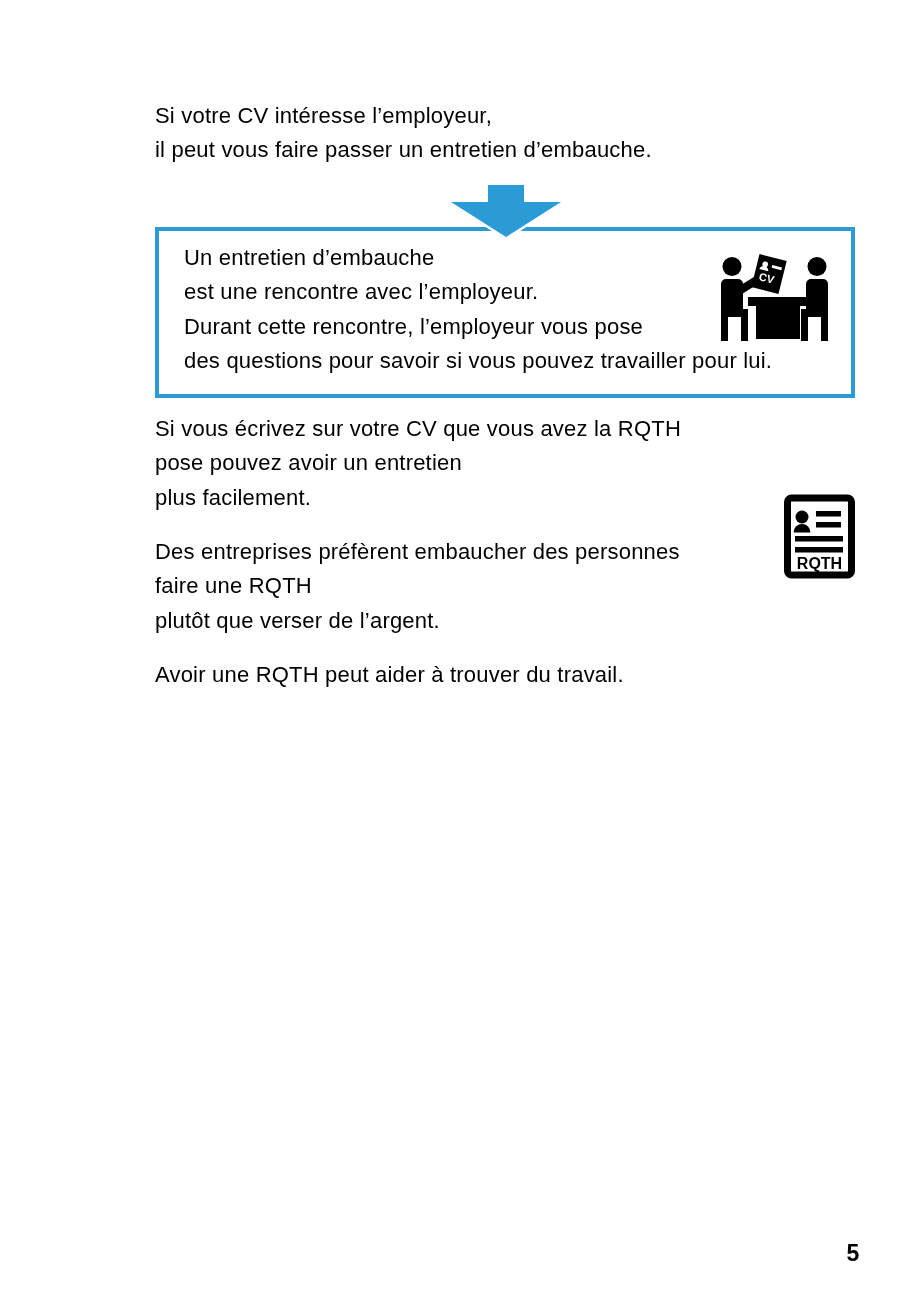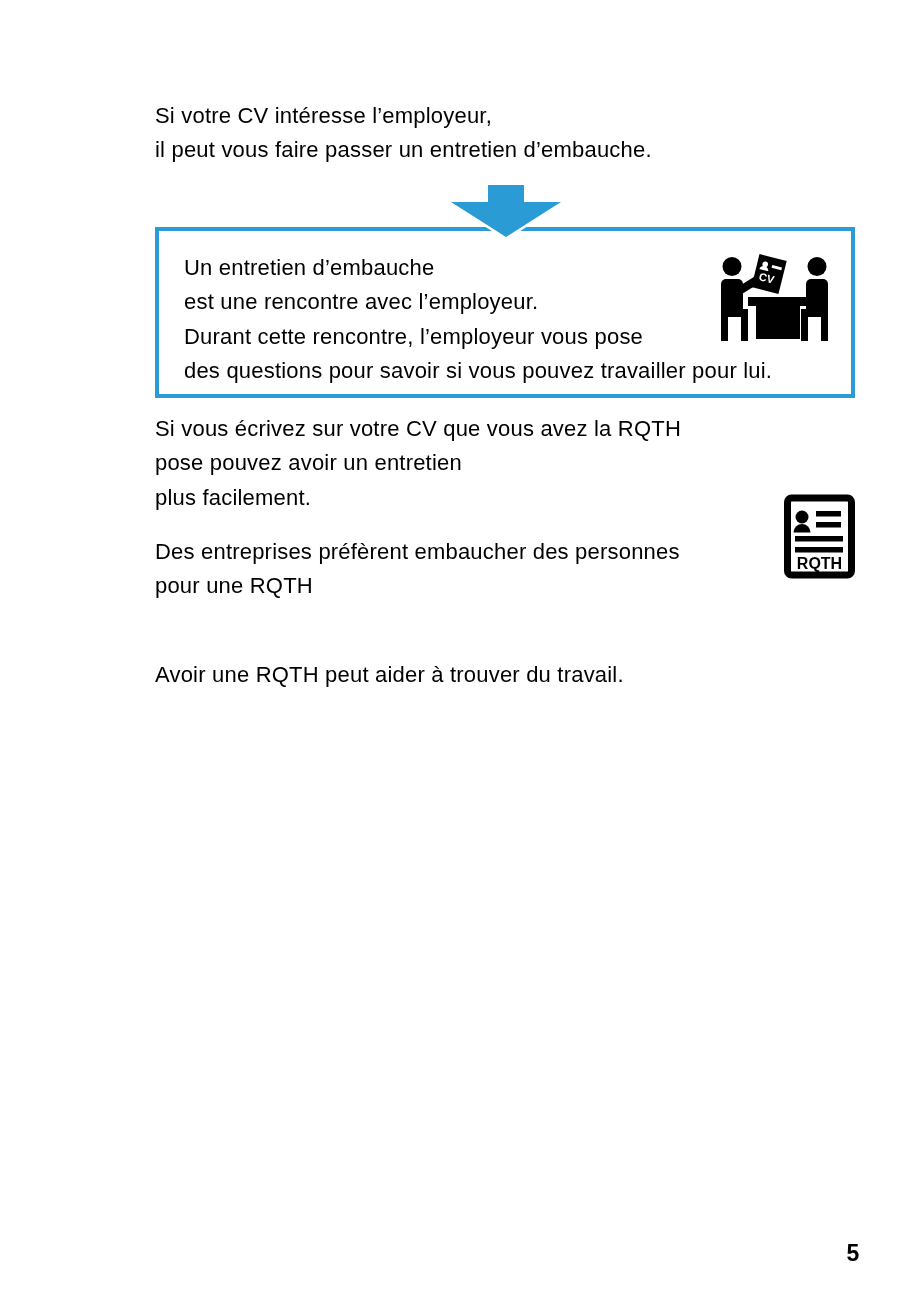--- a/index.html
+++ b/index.html
@@ -32,21 +32,21 @@
     stroke-width: 5;
     paint-order: stroke fill;
   }
 
   .callout {
     position: absolute;
     left: 108px; top: 227px;
     width: 700px; height: 171px;
     border: 4px solid var(--accent);
     background: #ffffff;
-    padding: 20px 0 0 25px;
+    padding: 10px 0 0 25px;
     z-index: 1;
   }
   .callout .para { position: static; }
 
   .pictogram { display: block; }
   .pictogram .shape { fill: #000000; }
   .pictogram .inverse { fill: #ffffff; }
 
   .interview-icon {
     position: absolute;
@@ -143,21 +143,22 @@
       <rect class="shape" x="33" y="17" width="25" height="5.5"></rect>
       <rect class="shape" x="33" y="28" width="25" height="5.5"></rect>
       <rect class="shape" x="12" y="42" width="48" height="5.5"></rect>
       <rect class="shape" x="12" y="53" width="48" height="5.5"></rect>
       <text class="icon-label" x="36.5" y="75" text-anchor="middle" fill="#000000" font-size="16">RQTH</text>
     </svg>
   </div>
 
   <p class="para" style="left:108px; top:535px;">
     <span class="line">Des entreprises préfèrent embaucher des personnes</span>
-    <span class="line">pour une RQTH</span>
+    <span class="line">faire une RQTH</span>
+    <span class="line">plutôt que verser de l’argent.</span>
   </p>
 
   <p class="para" style="left:108px; top:658px;text-align:right;">
     <span class="line">Avoir une RQTH peut aider à trouver du travail.</span>
   </p>
 
   <p class="page-number">5</p>
 
 </div>
 

